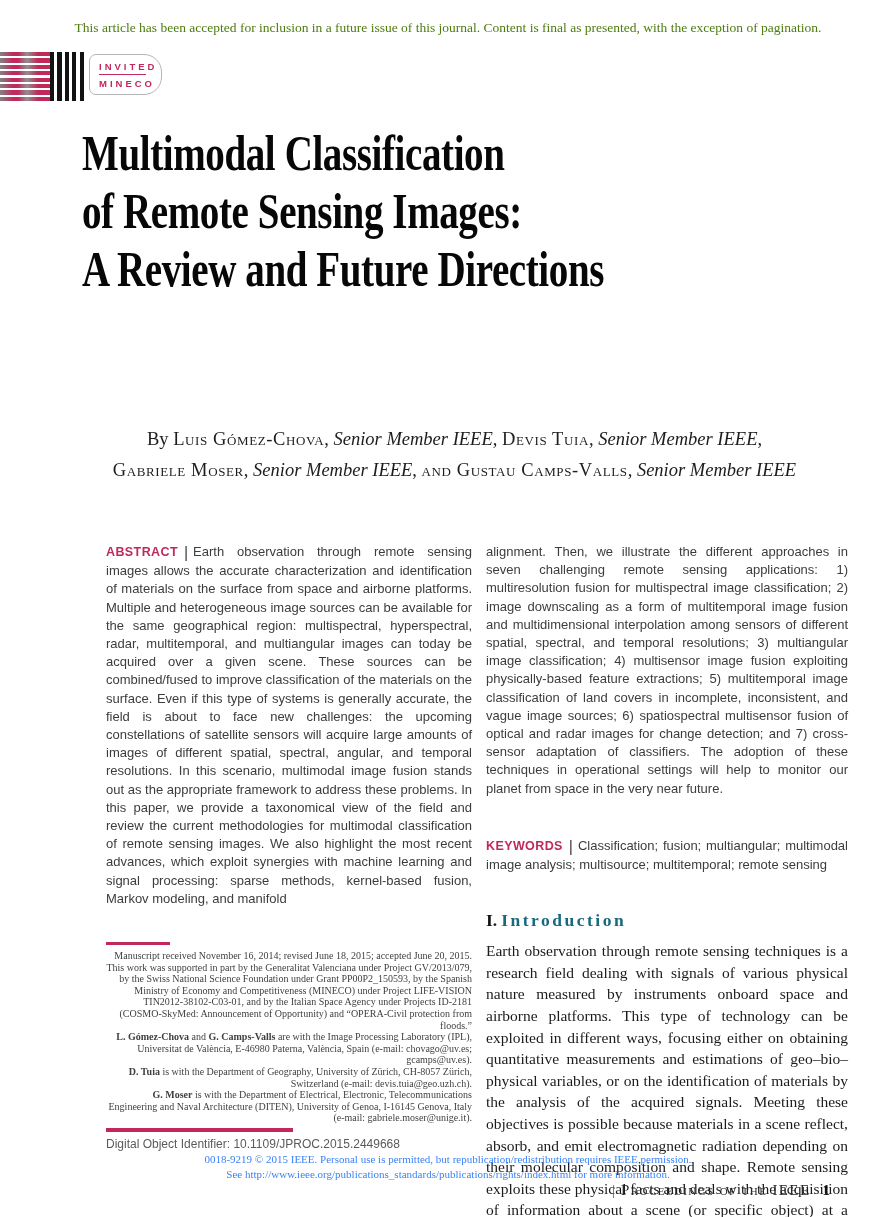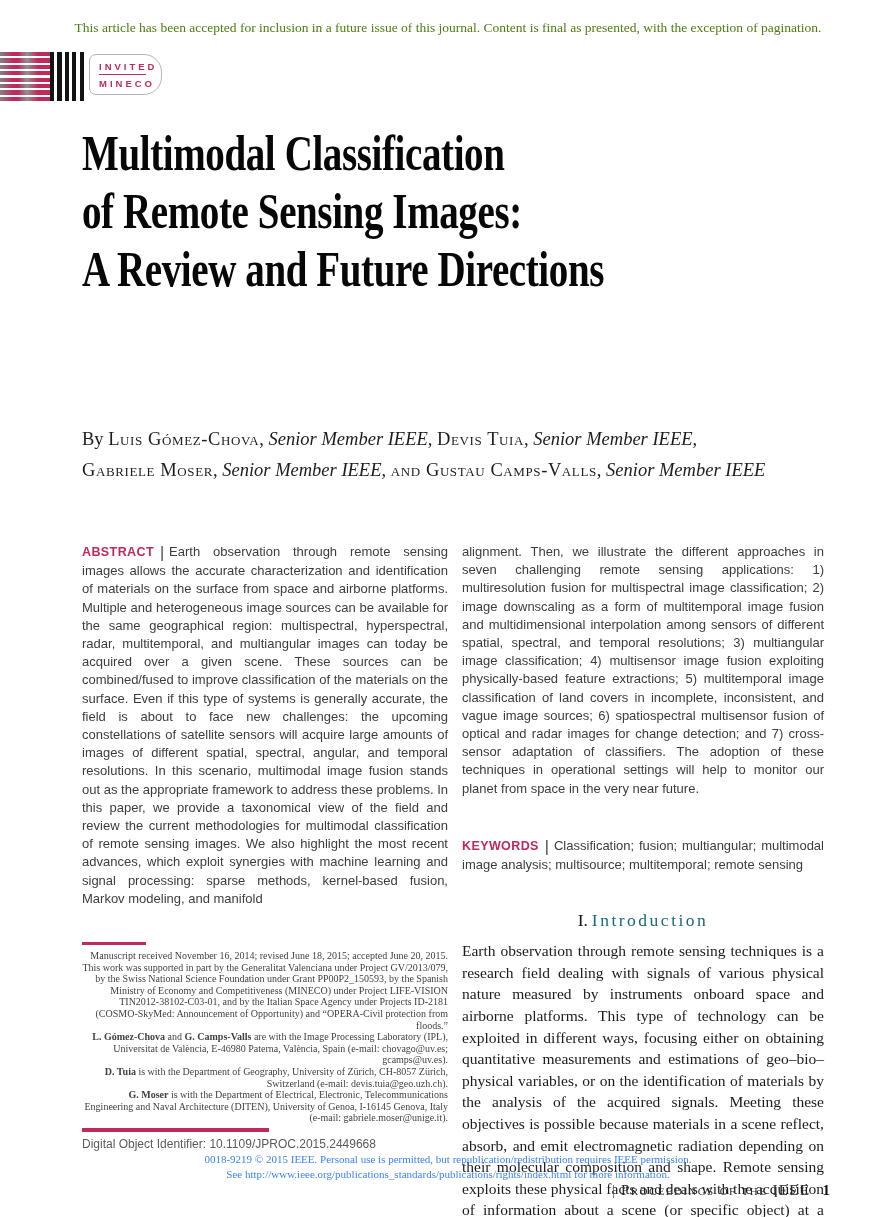--- a/index.html
+++ b/index.html
@@ -65,31 +65,31 @@
     color: #070707;
     transform: scaleX(0.78);
     transform-origin: left top;
     white-space: nowrap;
   }
   .tline { display: block; }
 
   
   .authors {
     position: absolute; top: 424px; left: 82px; width: 745px;
-    font-size: 18.5px; line-height: 31px; color: #1d1d1d;
+    font-size: 18.5px; line-height: 31px; color: #1d1d1d; text-align: center;
   }
   .sc { font-variant: small-caps; letter-spacing: 0.6px; }
   .it { font-style: italic; }
 
   
   .columns {
     position: absolute; top: 543px; left: 82px;
     display: flex; gap: 14px;
   }
-  .col-left  { position: relative; width: 366px; height: 607px; }
+  .col-left  { position: relative; width: 366px; height: 607px; margin-left: 24px; }
   .col-right { width: 362px; }
 
   .abstract, .keywords {
     font-family: "Liberation Sans", sans-serif;
     font-size: 13px; line-height: 18.2px;
     text-align: justify;
     color: #3c3c3c;
   }
   .clabel {
     color: #c0295a; font-weight: bold; font-size: 12.5px; letter-spacing: 0.4px;
@@ -114,21 +114,21 @@
     font-family: "Liberation Sans", sans-serif;
     font-size: 12px; color: #5a5a5a;
   }
 
   
   .abs2 { margin-bottom: 39px; }
   .keywords { margin-bottom: 0; }
   .section {
     margin-top: 36px;
     font-family: "Liberation Serif", serif;
-    font-size: 17.5px; font-weight: normal; color: #111; text-align: center;
+    font-size: 17.5px; font-weight: bold; color: #111;
   }
   .secname { color: #17697e; letter-spacing: 2.5px; margin-left: 4px; }
   .intro-body {
     margin-top: 9px;
     font-family: "Liberation Serif", serif;
     font-size: 15.5px; line-height: 21.6px;
     text-align: justify; color: #1b1b1b;
   }
 
   

